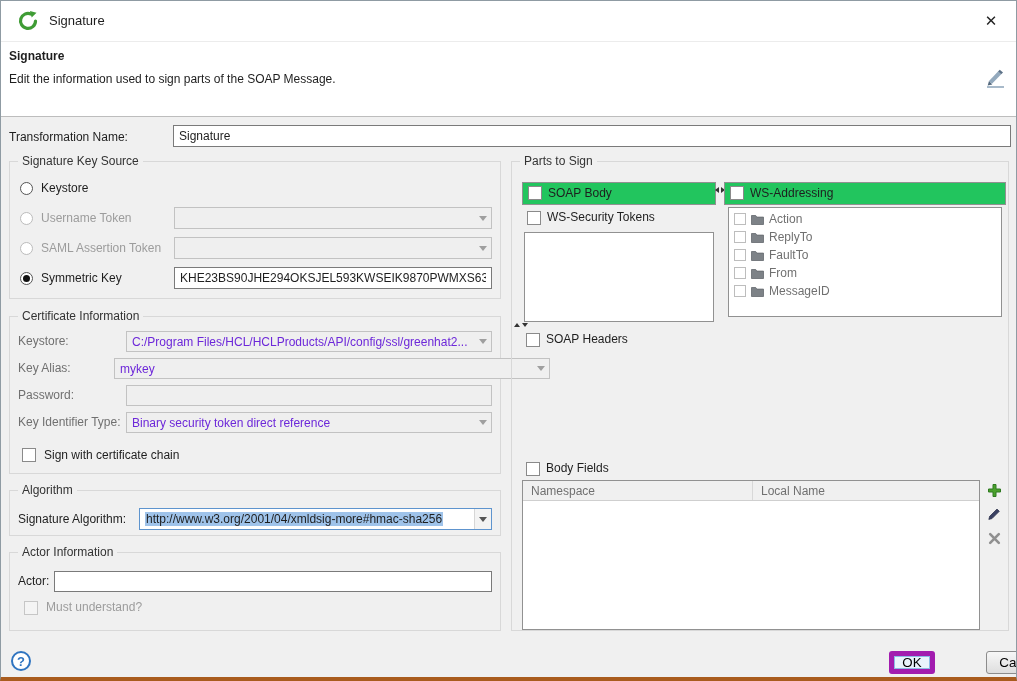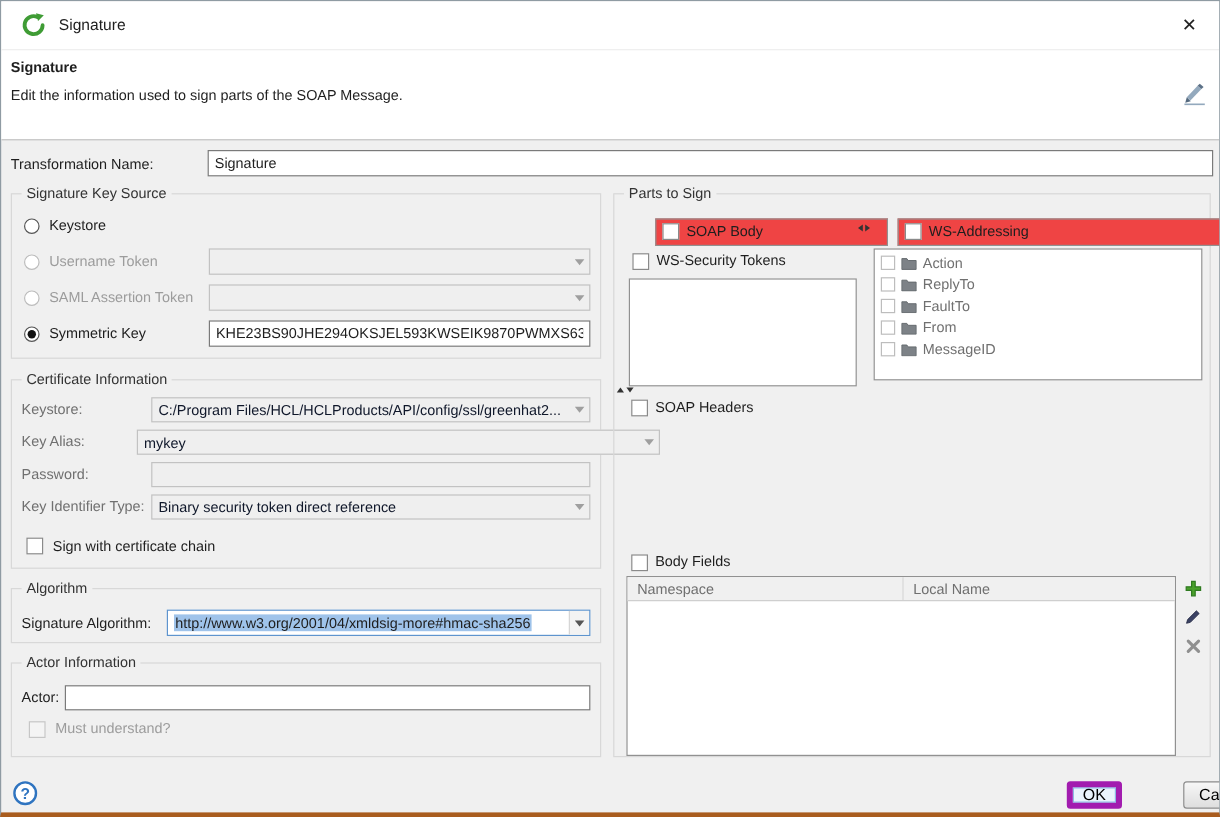--- a/index.html
+++ b/index.html
@@ -25,39 +25,39 @@
   .gray { color:#9c9c9c; }
   .dim  { color:#707070; }
   .field, .combo { position:absolute; height:22px; background:#fff; border:1px solid #7a7a7a;
                    font:inherit; padding:0 5px; color:#1e1e1e; }
   input.field { outline:none; }
   .field.disabled { background:#efefef; border-color:#c2c2c2; }
   .combo { padding:0 20px 0 5px; display:flex; align-items:center; overflow:hidden; white-space:nowrap; }
   .combo-val { overflow:hidden; white-space:nowrap; }
   .combo .arrow { position:absolute; right:0; top:0; bottom:0; width:17px; display:flex;
                   align-items:center; justify-content:center; background:#f3f3f3; border-left:1px solid #d6d6d6; }
-  .combo.disabled { background:#efefef; border-color:#c2c2c2; color:#0f172a; }
+  .combo.disabled { background:#efefef; border-color:#c2c2c2; color:#6d28d9; }
   .combo.disabled .arrow { background:transparent; border-left:none; }
   .combo.focused { border-color:#5e94ce; }
   .hl { background:#9fc3ea; padding:0 1px; }
   .tri-down { width:0; height:0; border-left:4px solid transparent; border-right:4px solid transparent;
               border-top:5px solid #555; }
   .combo.disabled .tri-down { border-top-color:#9f9f9f; }
   .radio { position:absolute; width:13px; height:13px; border:1px solid #555; border-radius:50%; background:#fff; }
   .radio.selected::after { content:""; position:absolute; left:2px; top:2px; width:7px; height:7px;
                            border-radius:50%; background:#111; }
   .radio.disabled { border-color:#bcbcbc; }
   .checkbox { position:absolute; width:14px; height:14px; border:1px solid #8a8a8a; background:#fff; }
   .checkbox.disabled { border-color:#c6c6c6; background:#f4f4f4; }
   .cb-small { width:12px; height:12px; border:1px solid #bdbdbd; background:#fff; }
   .abs-cb { position:absolute; }
   .group { position:absolute; border:1px solid #d8d8d8; }
   .group-title { position:absolute; top:-8px; left:8px; background:#f0f0f0; padding:0 4px; color:#333;
                  white-space:nowrap; }
-  .hdr-box { position:absolute; border:1px solid #919191; background:#ef4444;margin-left:24px; }
+  .hdr-box { position:absolute; border:1px solid #919191; background:#22c55e; }
   .list-box { position:absolute; border:1px solid #919191; background:#fff; overflow:hidden; padding-top:2px; }
   .tree-row { display:flex; align-items:center; height:18px; padding-left:5px; gap:5px; color:#707070; }
   .tree-row .cb-small { flex:none; }
   .tbl { position:absolute; border:1px solid #919191; background:#fff; }
   .tbl-head { display:flex; height:20px; background:#f0f0f0; border-bottom:1px solid #cfcfcf; color:#707070; }
   .th { display:flex; align-items:center; padding:0 8px; border-right:1px solid #d8d8d8; }
   .th:last-child { border-right:none; flex:1; }
   .scrollbar { position:absolute; top:0; right:0; bottom:0; width:17px; background:#f0f0f0;
                border-left:1px solid #dcdcdc; }
   .sb-btn { position:absolute; left:0; width:16px; height:17px; display:flex; align-items:center; justify-content:center; }

